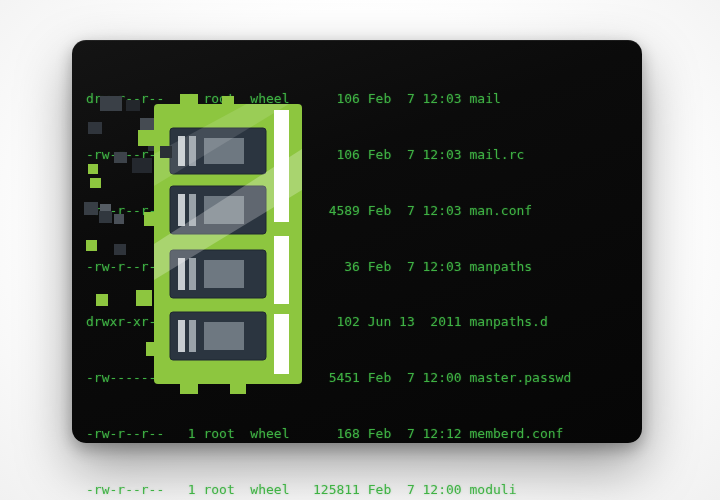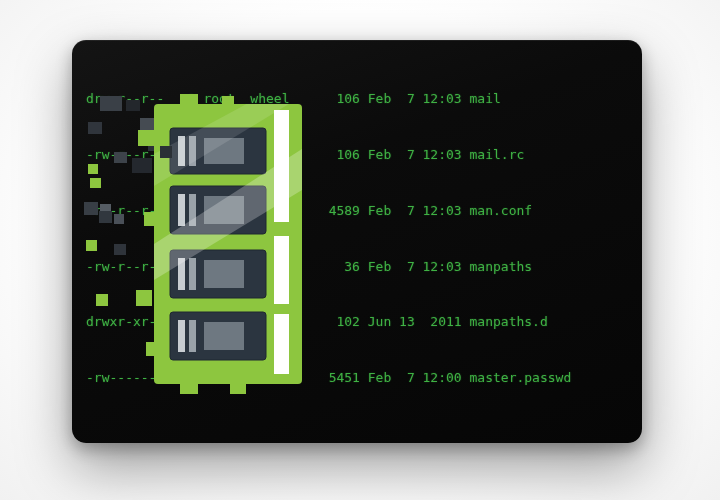--- a/index.html
+++ b/index.html
@@ -54,20 +54,22 @@
 <div class="photo">
 
   <div class="terminal">
     <div class="term-text">
       <div class="term-line">drw-r--r--   1 root  wheel      106 Feb  7 12:03 mail</div>
       <div class="term-line">-rw-r--r--   1 root  wheel      106 Feb  7 12:03 mail.rc</div>
       <div class="term-line">-rw-r--r--   1 root  wheel     4589 Feb  7 12:03 man.conf</div>
       <div class="term-line">-rw-r--r--   1 root  wheel       36 Feb  7 12:03 manpaths</div>
       <div class="term-line">drwxr-xr-x   1 root  wheel      102 Jun 13  2011 manpaths.d</div>
       <div class="term-line">-rw-------   1 root  wheel     5451 Feb  7 12:00 master.passwd</div>
+      <div class="term-line">-rw-r--r--   1 root  wheel      168 Feb  7 12:12 memberd.conf</div>
+      <div class="term-line">-rw-r--r--   1 root  wheel   125811 Feb  7 12:00 moduli</div>
       
       
       
       
       
       
       
       
       
       

